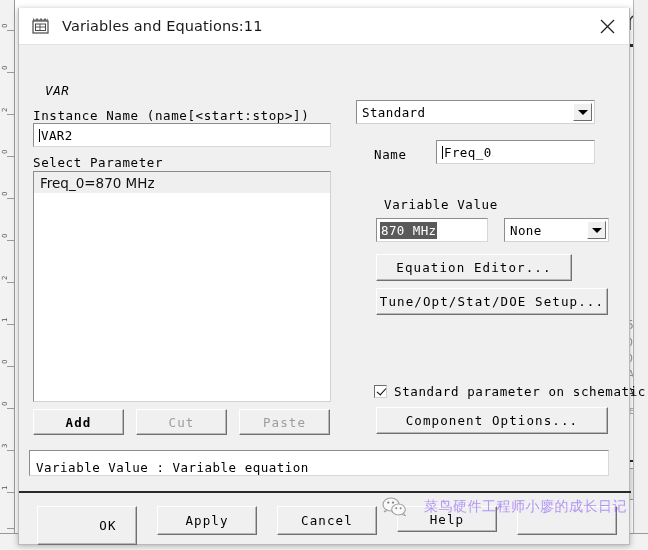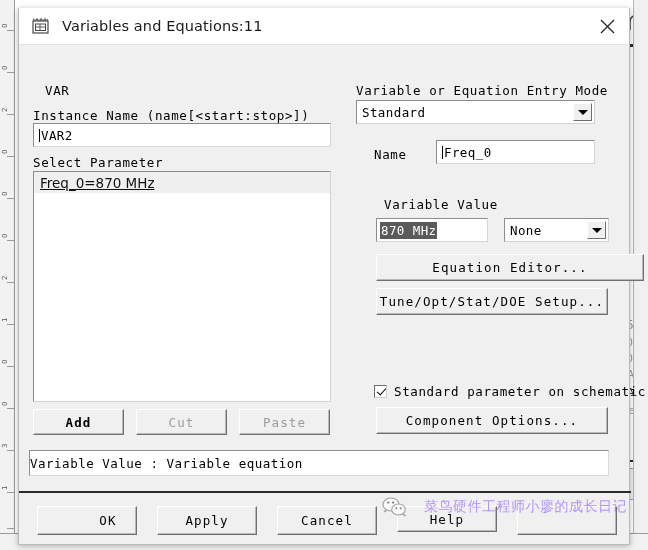--- a/index.html
+++ b/index.html
@@ -186,21 +186,20 @@
     height: 21px;
     display: flex;
     align-items: center;
     padding-left: 6px;
     font-family: "DejaVu Sans", sans-serif;
     font-size: 13.5px;
     color: #111;
   }
   .list-item.selected {
     background: #efefef;
-    text-decoration: underline;
   }
 
   .combo {
     position: absolute;
     background: #ffffff;
     border: 1px solid #8c8c8c;
     border-right-color: #d2d2d2;
     border-bottom-color: #d2d2d2;
     box-sizing: border-box;
     display: flex;
@@ -291,21 +290,22 @@
   }
 
   .statusbar {
     position: absolute;
     background: #ffffff;
     border: 1px solid #8c8c8c;
     border-right-color: #d8d8d8;
     border-bottom-color: #d8d8d8;
     box-sizing: border-box;
     display: flex;
-    align-items: center;
+    align-items: flex-end;
+    padding-left: 6px;
     font-family: "DejaVu Sans Mono", monospace;
     font-size: 12.5px;
     color: #000;
     letter-spacing: 0.5px;
   }
   .divider {
     position: absolute;
     height: 2px;
     background: #2a2a2a;
   }
@@ -417,21 +417,21 @@
     <span class="title-close">
       <svg width="17" height="17" viewBox="0 0 17 17">
         <line x1="2" y1="2" x2="15" y2="15" stroke="#222" stroke-width="1.3"></line>
         <line x1="15" y1="2" x2="2" y2="15" stroke="#222" stroke-width="1.3"></line>
       </svg>
     </span>
   </div>
 
   <div class="dlg-body">
 
-    <div class="lbl" style="left:26px; top:38px;">VAR</div>
+    <div class="lbl" style="left:26px; top:38px;font-style:italic;">VAR</div>
 
     <div class="lbl" style="left:14px; top:63px;">Instance Name  (name[&lt;start:stop&gt;])</div>
 
     <div class="txtfield" style="left:14px; top:78px; width:298px; height:24px;">
       <span class="caret"></span>
         <span>VAR2</span>
     </div>
 
     <div class="lbl" style="left:14px; top:110px;">Select Parameter</div>
 
@@ -444,21 +444,20 @@
     <div class="btn" style="left:14px; top:364px; width:91px; height:26px;font-weight:bold;">
       <span>Add</span>
     </div>
     <div class="btn disabled" style="left:117px; top:364px; width:91px; height:26px;">
       <span>Cut</span>
     </div>
     <div class="btn disabled" style="left:220px; top:364px; width:91px; height:26px;">
       <span>Paste</span>
     </div>
 
-    <div class="lbl" style="left:337px; top:38px;">Variable or Equation Entry Mode</div>
 
     <div class="combo" style="left:337px; top:55px; width:239px; height:24px;">
       <span class="combo-val">Standard</span>
       <span class="combo-btn">
           <span class="arrow-dn"></span>
         </span>
     </div>
 
     <div class="lbl" style="left:355px; top:102px;text-align:center;">Name</div>
 
@@ -473,21 +472,21 @@
       <span class="sel-text">870 MHz</span>
     </div>
 
     <div class="combo" style="left:485px; top:173px; width:105px; height:24px;">
       <span class="combo-val">None</span>
       <span class="combo-btn">
           <span class="arrow-dn"></span>
         </span>
     </div>
 
-    <div class="btn" style="left:357px; top:209px; width:268px; height:27px;">
+    <div class="btn" style="left:357px; top:209px; width:196px; height:27px;">
       <span>Equation Editor...</span>
     </div>
 
     <div class="btn" style="left:357px; top:243px; width:232px; height:27px;">
       <span>Tune/Opt/Stat/DOE Setup...</span>
     </div>
 
     <div class="chk-wrap" style="left:355px; top:339px;">
       <span class="chk-box checked"></span>
       <span class="chk-label">Standard parameter on schematic</span>
@@ -496,21 +495,21 @@
     <div class="btn" style="left:357px; top:362px; width:232px; height:27px;">
       <span>Component Options...</span>
     </div>
 
     <div class="statusbar" style="left:10px; top:405px; width:580px; height:26px;">
       <span>Variable Value : Variable equation</span>
     </div>
 
     <div class="divider" style="left:0px; top:446px; width:612px;"></div>
 
-    <div class="btn" style="left:18px; top:461px; width:100px; height:29px;padding-left:42px;">
+    <div class="btn" style="left:18px; top:461px; width:100px; height:39px;padding-left:42px;">
       <span>OK</span>
     </div>
     <div class="btn" style="left:138px; top:461px; width:100px; height:29px;">
       <span>Apply</span>
     </div>
     <div class="btn" style="left:258px; top:461px; width:100px; height:29px;">
       <span>Cancel</span>
     </div>
     <div class="btn" style="left:378px; top:461px; width:100px; height:26px;">
       <span>Help</span>

